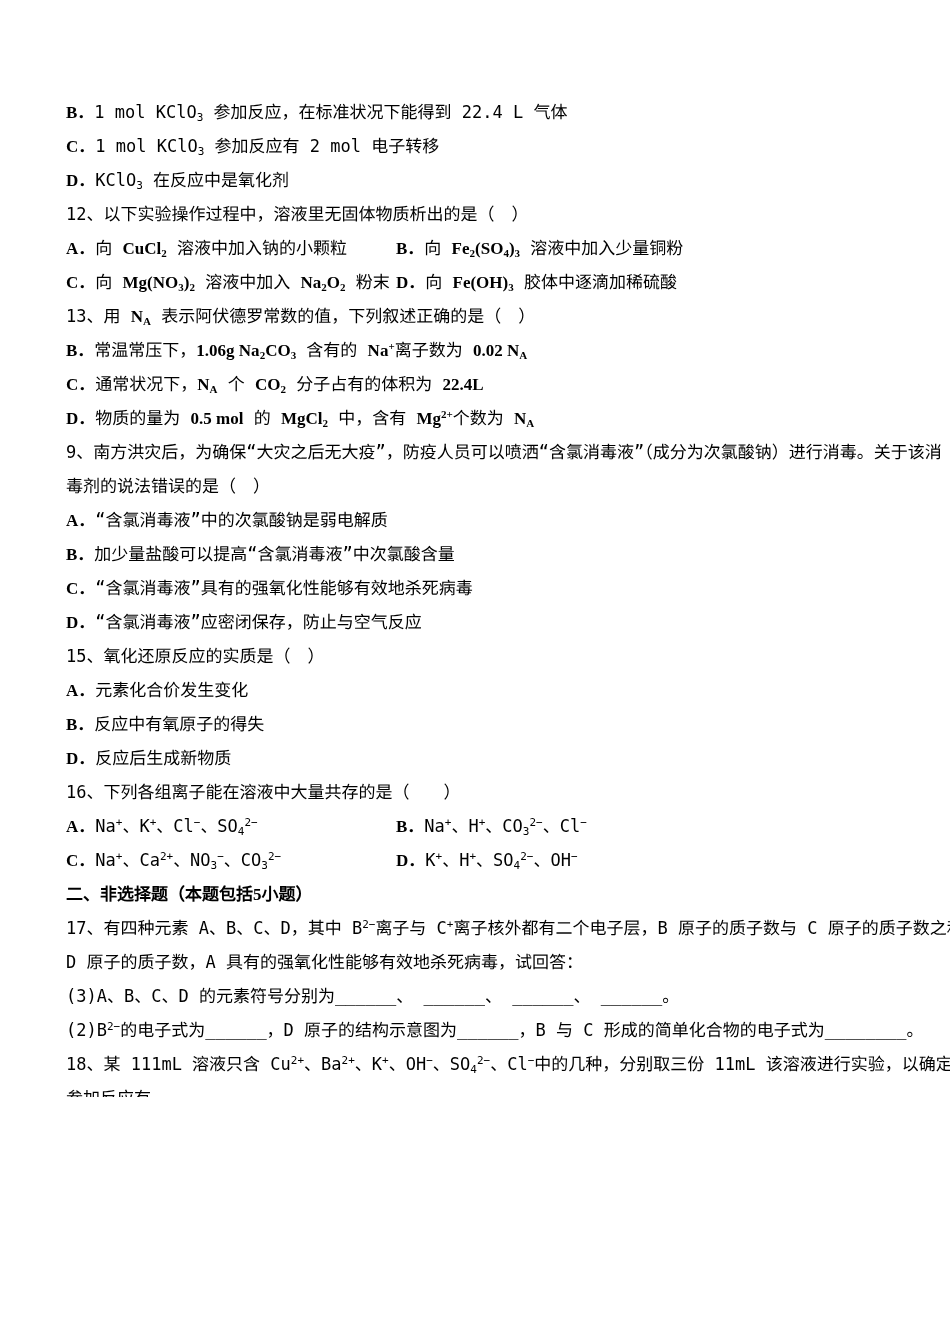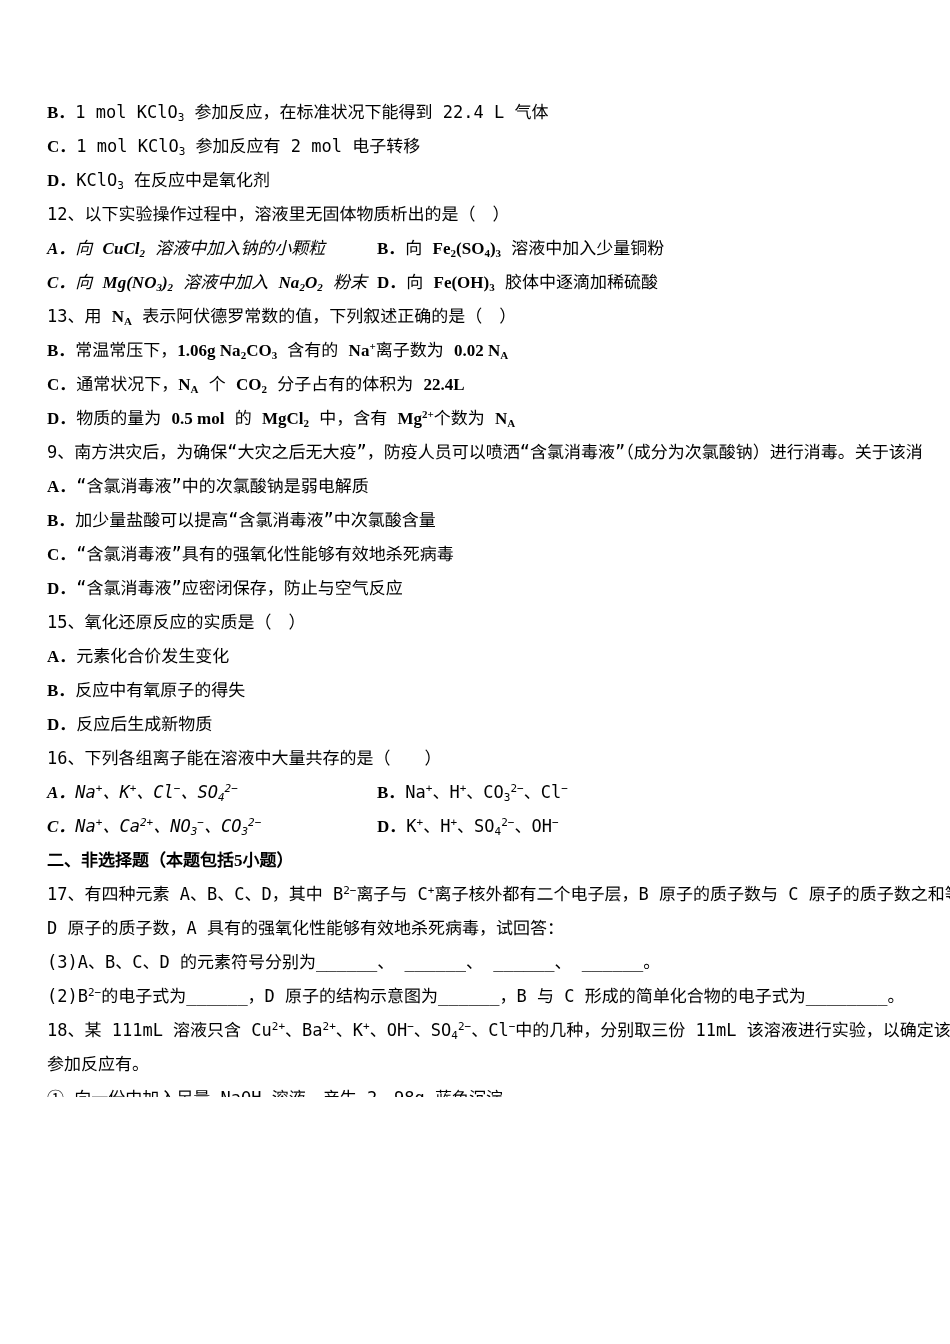--- a/index.html
+++ b/index.html
@@ -7,21 +7,21 @@
     padding: 0;
     background: #ffffff;
   }
   .page {
     position: relative;
     width: 950px;
     height: 1097px;
     margin: 0;
     background: #ffffff;
     box-sizing: border-box;
-    padding: 95px 45px 0 47px;
+    padding: 95px 45px 0 66px;
     overflow: hidden;
     font-family: "DejaVu Sans Mono", "Liberation Serif", serif;
     font-size: 17px;
     color: #000000;
     -webkit-font-smoothing: antialiased;
   }
   .line {
     position: relative;
     height: 34px;
     line-height: 34px;
@@ -34,21 +34,21 @@
   .line sub {
     font-size: 11px;
     line-height: 0;
     vertical-align: -3px;
   }
   .line sup {
     font-size: 11px;
     line-height: 0;
     vertical-align: 6px;
   }
-  .col-0 { display: inline-block; font-style: italic; }
+  .col-0 { display: inline-block; }
   .col-1 {
     position: absolute;
     left: 330px;
     top: 0;
   }
 </style>
 </head>
 <body>
 
 <div class="page">
@@ -57,20 +57,21 @@
       <div class="line"><b>C．</b>1 mol KClO<sub>3</sub> 参加反应有 2 mol 电子转移</div>
       <div class="line"><b>D．</b>KClO<sub>3</sub> 在反应中是氧化剂</div>
       <div class="line">12、以下实验操作过程中，溶液里无固体物质析出的是（　）</div>
       <div class="line"><span class="col col-0"><b>A．</b>向 <b>CuCl<sub>2</sub></b> 溶液中加入钠的小颗粒</span><span class="col col-1"><b>B．</b>向 <b>Fe<sub>2</sub>(SO<sub>4</sub>)<sub>3</sub></b> 溶液中加入少量铜粉</span></div>
       <div class="line"><span class="col col-0"><b>C．</b>向 <b>Mg(NO<sub>3</sub>)<sub>2</sub></b> 溶液中加入 <b>Na<sub>2</sub>O<sub>2</sub></b> 粉末</span><span class="col col-1"><b>D．</b>向 <b>Fe(OH)<sub>3</sub></b> 胶体中逐滴加稀硫酸</span></div>
       <div class="line">13、用 <b>N<sub>A</sub></b> 表示阿伏德罗常数的值，下列叙述正确的是（　）</div>
       <div class="line"><b>B．</b>常温常压下，<b>1.06g Na<sub>2</sub>CO<sub>3</sub></b> 含有的 <b>Na<sup>+</sup></b>离子数为 <b>0.02 N<sub>A</sub></b></div>
       <div class="line"><b>C．</b>通常状况下，<b>N<sub>A</sub></b> 个 <b>CO<sub>2</sub></b> 分子占有的体积为 <b>22.4L</b></div>
       <div class="line"><b>D．</b>物质的量为 <b>0.5 mol</b> 的 <b>MgCl<sub>2</sub></b> 中，含有 <b>Mg<sup>2+</sup></b>个数为 <b>N<sub>A</sub></b></div>
       <div class="line">9、南方洪灾后，为确保“大灾之后无大疫”，防疫人员可以喷洒“含氯消毒液”（成分为次氯酸钠）进行消毒。关于该消</div>
+      <div class="line">毒剂的说法错误的是（　）</div>
       <div class="line"><b>A．</b>“含氯消毒液”中的次氯酸钠是弱电解质</div>
       <div class="line"><b>B．</b>加少量盐酸可以提高“含氯消毒液”中次氯酸含量</div>
       <div class="line"><b>C．</b>“含氯消毒液”具有的强氧化性能够有效地杀死病毒</div>
       <div class="line"><b>D．</b>“含氯消毒液”应密闭保存，防止与空气反应</div>
       <div class="line">15、氧化还原反应的实质是（　）</div>
       <div class="line"><b>A．</b>元素化合价发生变化</div>
       <div class="line"><b>B．</b>反应中有氧原子的得失</div>
       <div class="line"><b>D．</b>反应后生成新物质</div>
       <div class="line">16、下列各组离子能在溶液中大量共存的是（　　）</div>
       <div class="line"><span class="col col-0"><b>A．</b>Na<sup>+</sup>、K<sup>+</sup>、Cl<sup>−</sup>、SO<sub>4</sub><sup>2−</sup></span><span class="col col-1"><b>B．</b>Na<sup>+</sup>、H<sup>+</sup>、CO<sub>3</sub><sup>2−</sup>、Cl<sup>−</sup></span></div>

